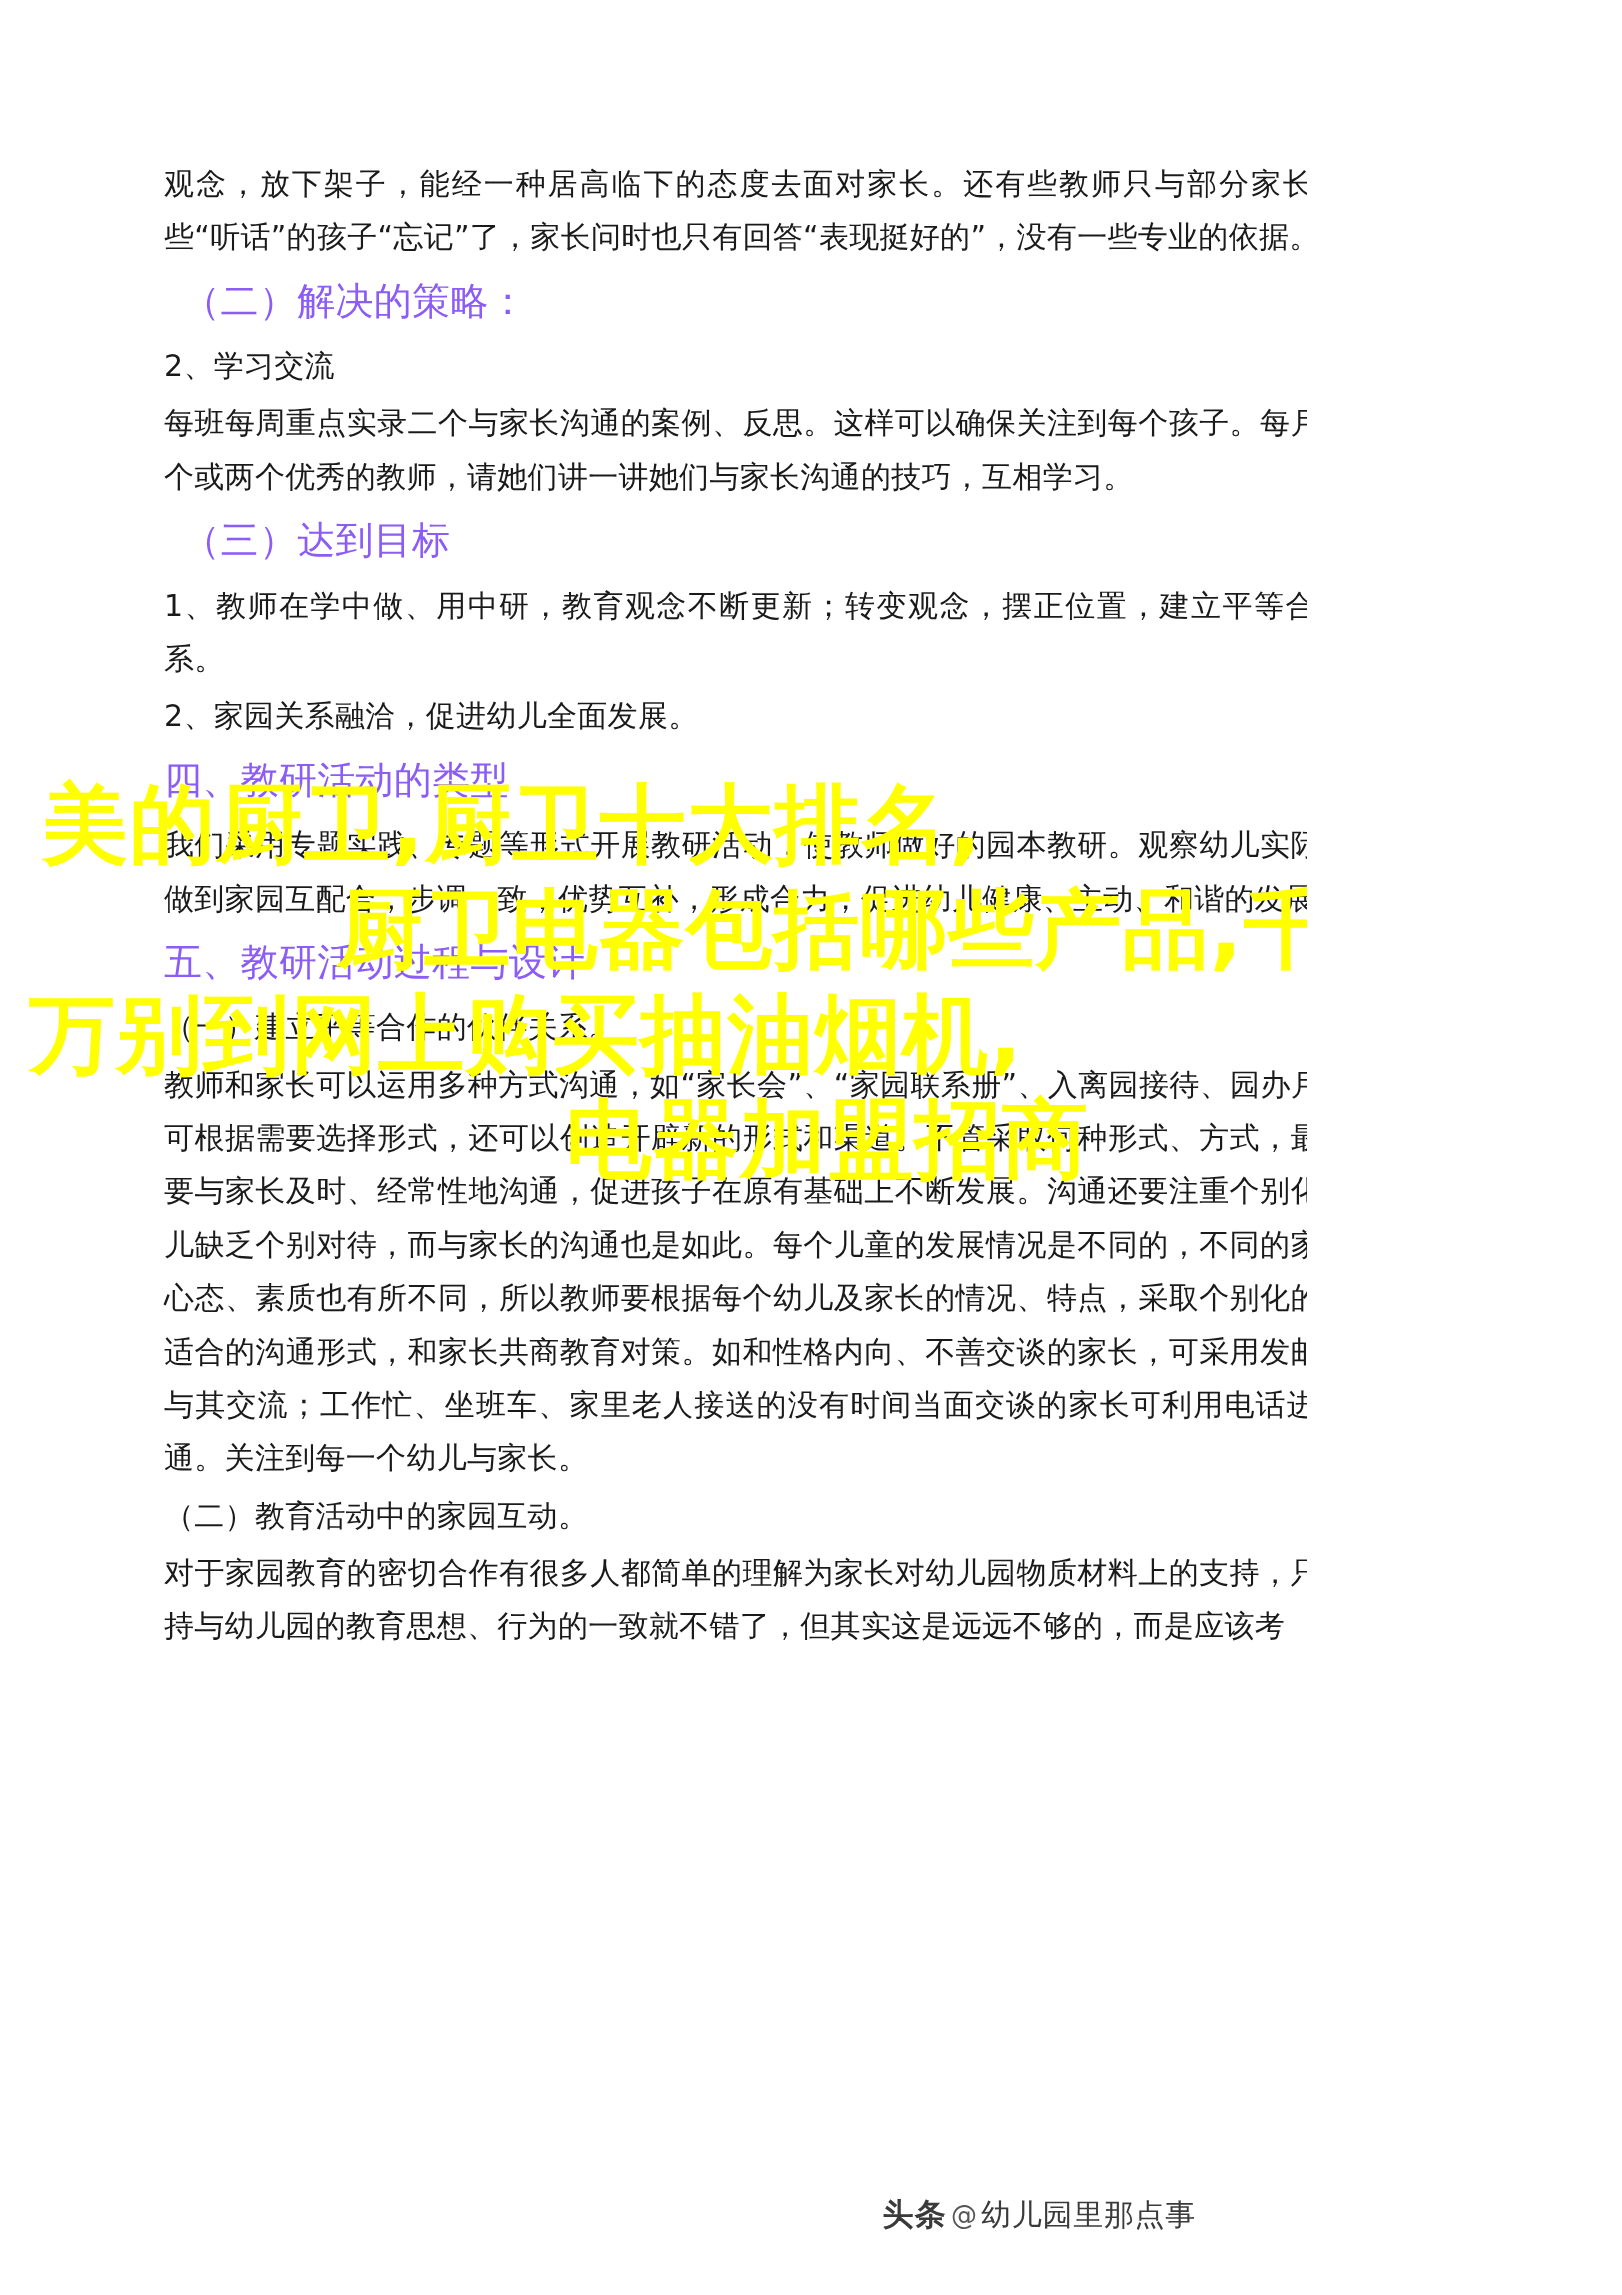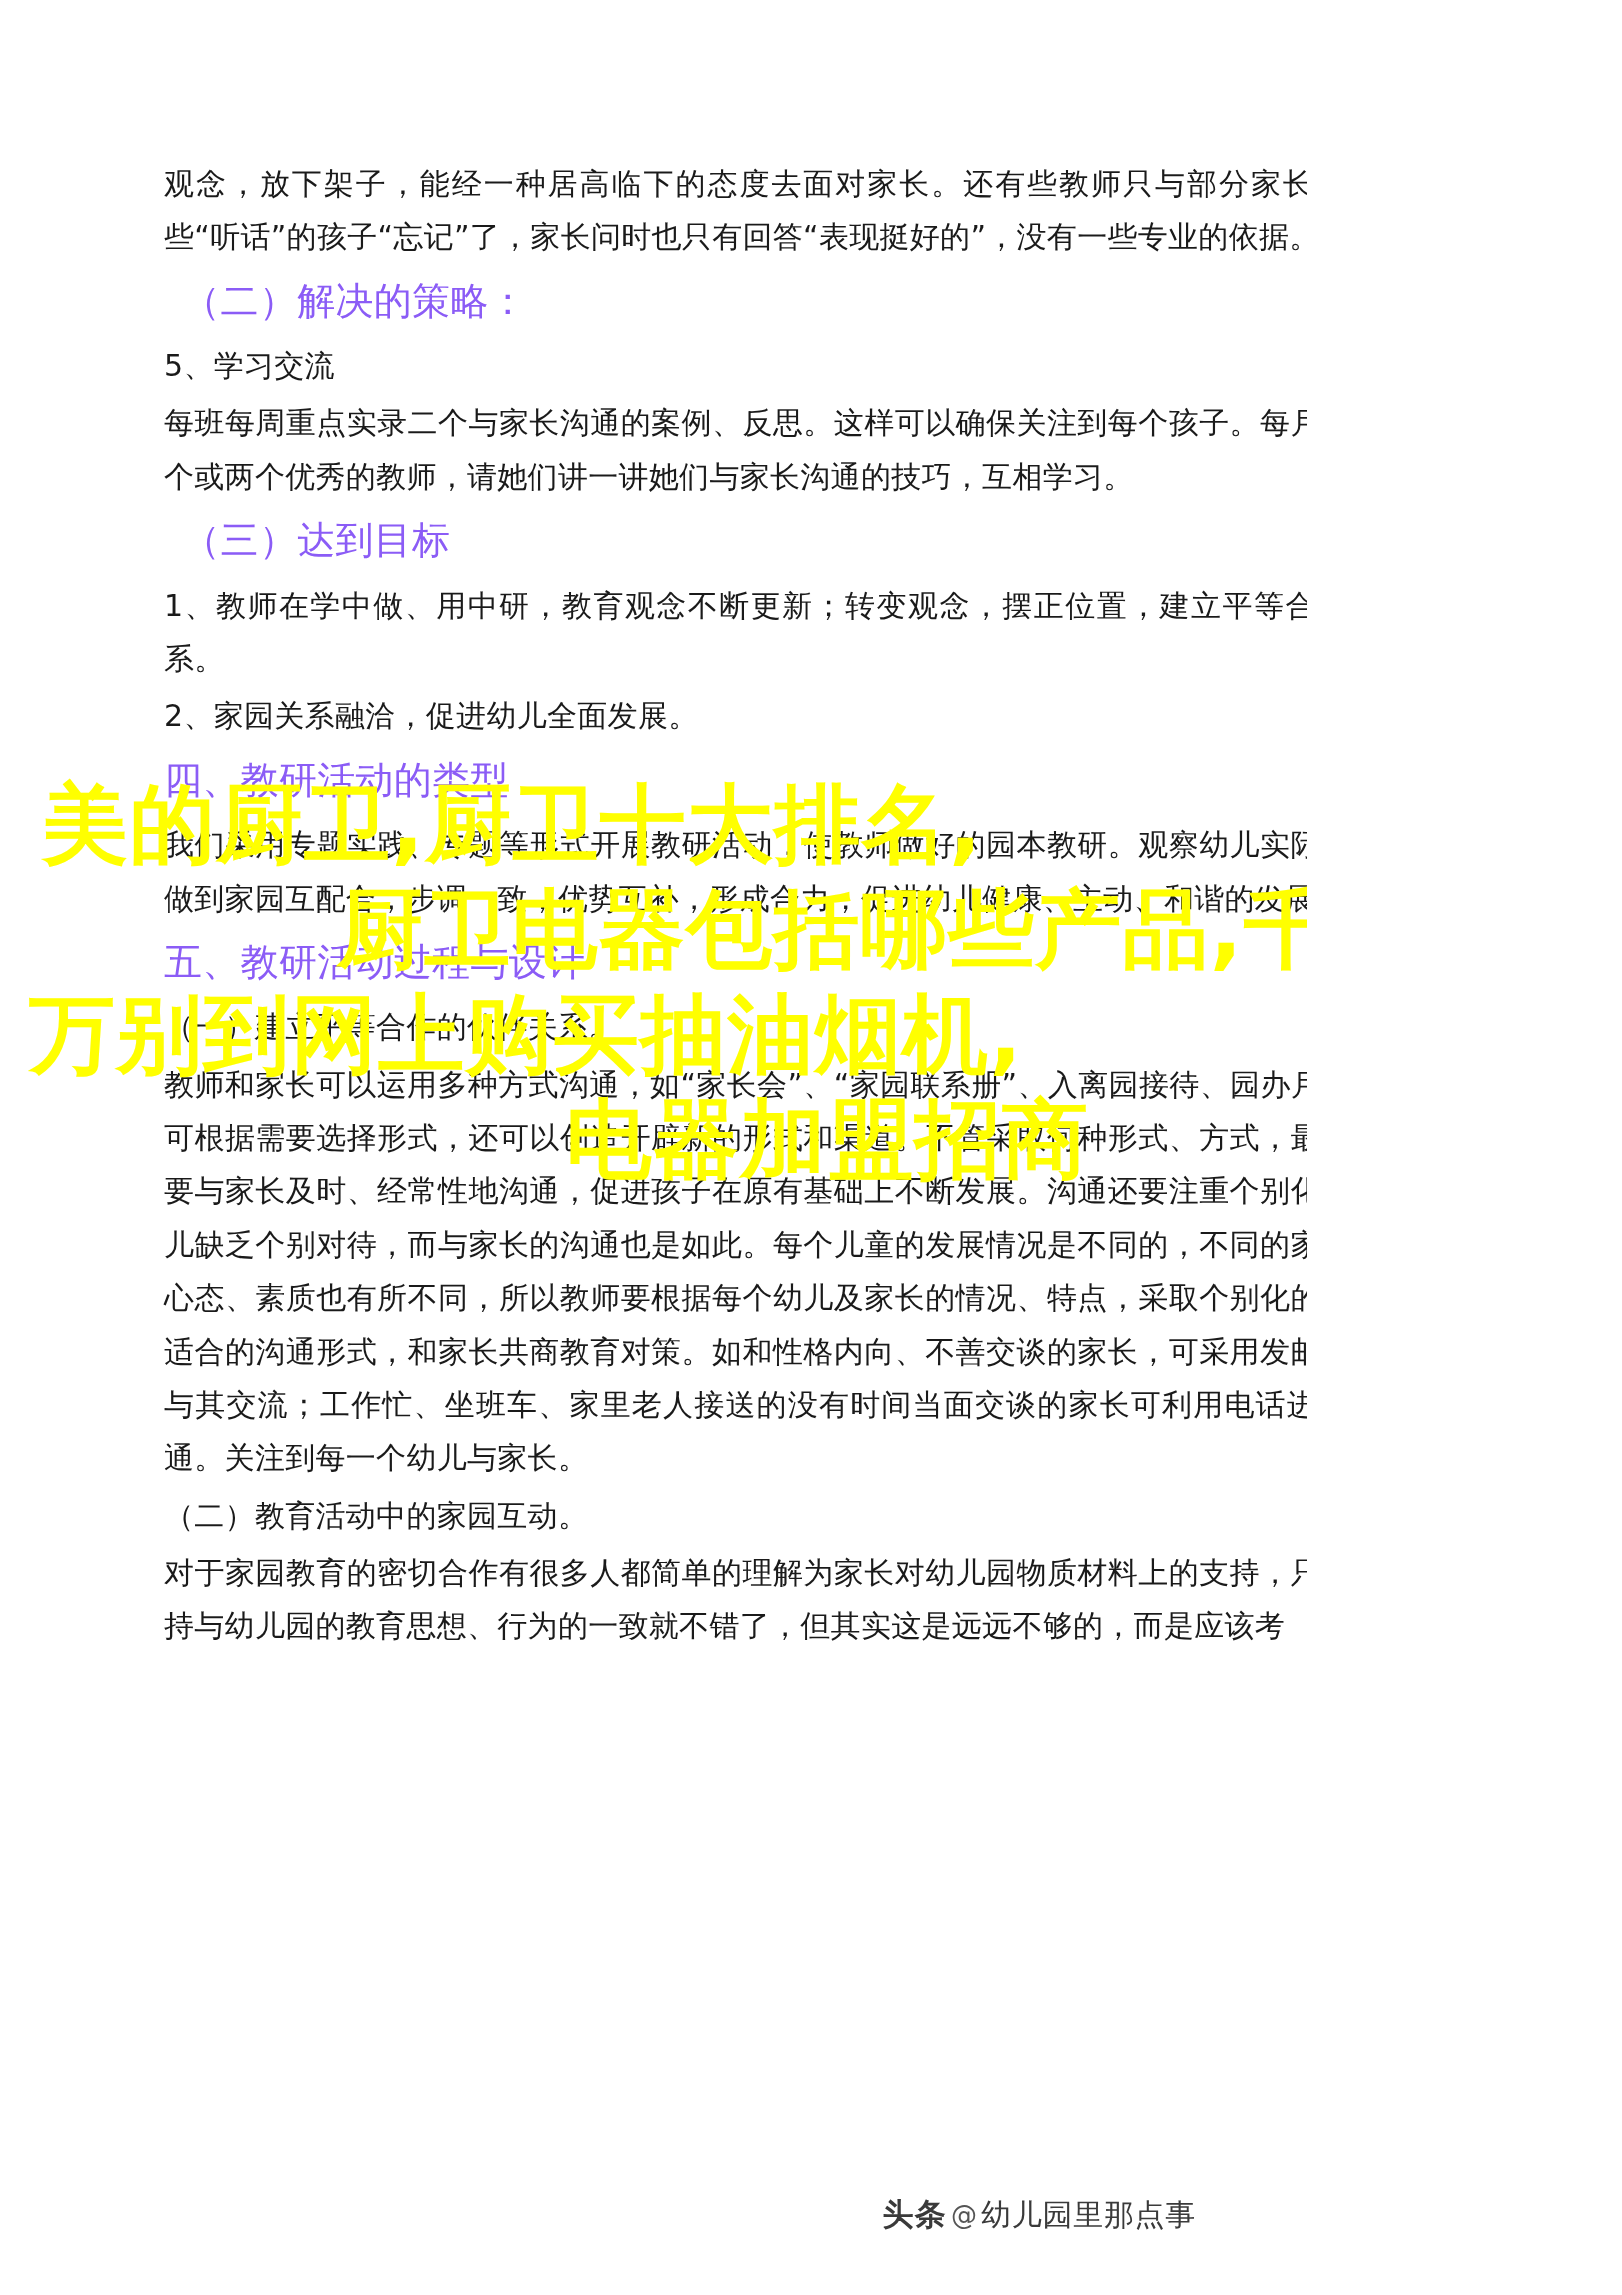--- a/index.html
+++ b/index.html
@@ -92,21 +92,21 @@
   }
 </style>
 </head>
 <body>
 
 <div class="page">
 
   <div class="doc-body">
     <p class="para">观念，放下架子，能经一种居高临下的态度去面对家长。还有些教师只与部分家长沟通，把有些“听话”的孩子“忘记”了，家长问时也只有回答“表现挺好的”，没有一些专业的依据。</p>
     <p class="heading-red sub">（二）解决的策略：</p>
-    <p class="para">5、学习交流</p>
+    <p class="para">2、学习交流</p>
     <p class="para">每班每周重点实录二个与家长沟通的案例、反思。这样可以确保关注到每个孩子。每月园里评出一个或两个优秀的教师，请她们讲一讲她们与家长沟通的技巧，互相学习。</p>
     <p class="heading-red sub">（三）达到目标</p>
     <p class="para">1、教师在学中做、用中研，教育观念不断更新；转变观念，摆正位置，建立平等合作的伙伴关系。</p>
     <p class="para">2、家园关系融洽，促进幼儿全面发展。</p>
     <p class="heading-red">四、教研活动的类型</p>
     <p class="para">我们采用专题实践、专题等形式开展教研活动，使教师做好的园本教研。观察幼儿实际发展，真正做到家园互配合，步调一致，优势互补，形成合力，促进幼儿健康、主动、和谐的发展。</p>
     <p class="heading-red">五、教研活动过程与设计</p>
     <p class="para indent">（一）建立平等合作的伙伴关系。</p>
     <p class="para">教师和家长可以运用多种方式沟通，如“家长会”、“家园联系册”、入离园接待、园办月刊等。教师可根据需要选择形式，还可以创造开辟新的形式和渠道。不管采取何种形式、方式，最应重视地是要与家长及时、经常性地沟通，促进孩子在原有基础上不断发展。沟通还要注重个别化，我们对幼儿缺乏个别对待，而与家长的沟通也是如此。每个儿童的发展情况是不同的，不同的家长，性格、心态、素质也有所不同，所以教师要根据每个幼儿及家长的情况、特点，采取个别化的沟通，运用适合的沟通形式，和家长共商教育对策。如和性格内向、不善交谈的家长，可采用发邮件的形式，与其交流；工作忙、坐班车、家里老人接送的没有时间当面交谈的家长可利用电话进行交流和沟通。关注到每一个幼儿与家长。</p>
     <p class="para indent">（二）教育活动中的家园互动。</p>

